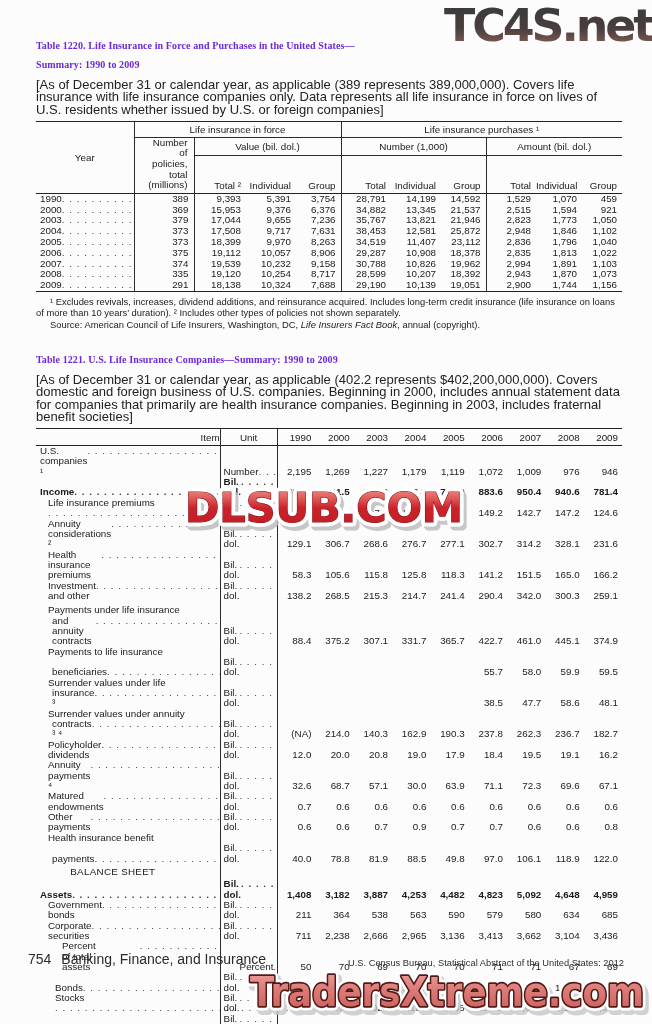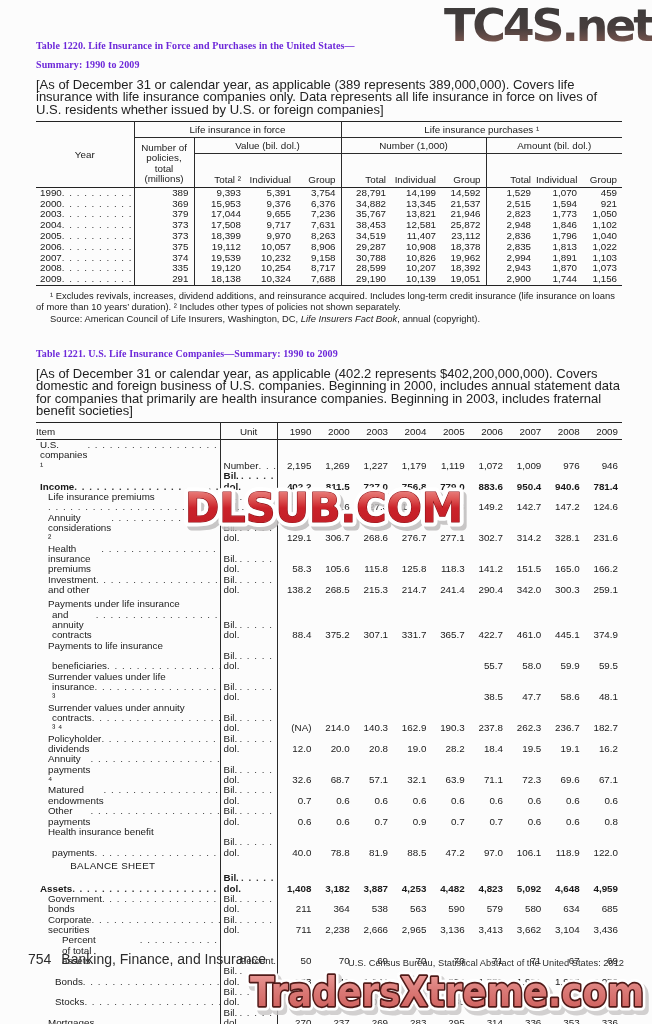--- a/index.html
+++ b/index.html
@@ -17,37 +17,37 @@
   .dtable { border-top:1.6px solid #232323; border-bottom:1.2px solid #232323; margin-top:5px; }
   thead { border-bottom:1px solid #232323; }
   th { font-weight:normal; font-size:9.8px; padding:0; }
   td { font-size:9.8px; padding:0; }
   .br { border-right:1px solid #2b2b2b; }
   .bb { border-bottom:1px solid #2b2b2b; }
 
   
   .t1220 th.grp { text-align:center; height:16px; vertical-align:middle; }
   .t1220 .th-year { text-align:center; vertical-align:middle; font-size:9.8px; }
-  .t1220 .th-pol { vertical-align:bottom; text-align:center; padding:0 6px 2px 6px; }
+  .t1220 .th-pol { vertical-align:bottom; text-align:right; padding:0 6px 2px 12px; }
   .t1220 .pre { white-space:pre-line; font-size:9.8px; line-height:10.6px; }
   .t1220 .cols th { text-align:right; vertical-align:bottom; padding:0 5px 2px 0; height:34px; }
   .t1220 tbody td { text-align:right; padding:0 5px 0 0; line-height:10.8px; vertical-align:bottom; }
   .t1220 tbody .ycell { text-align:left; padding:0 2px 0 2px; }
   .flexcell { display:flex; align-items:baseline; }
   .dots { flex:1 1 auto; overflow:hidden; white-space:nowrap; color:#3a3a3a; }
   .dots::after { content:". . . . . . . . . . . . . . . . . . . . . . . . . . . . . . . . . . . ."; letter-spacing:1px; }
 
   
   .fn { font-size:9.4px; line-height:11.3px; color:#222; margin:4px 0 0 0; text-indent:14px; }
   .src { font-size:9.4px; line-height:11.3px; color:#222; margin:0; text-indent:14px; }
   .ital { font-style:italic; }
 
   
   .t1221 thead th { height:17px; vertical-align:middle; }
-  .t1221 .h-item { text-align:left; }
+  .t1221 .h-item { text-align:right; }
   .t1221 .h-unit { text-align:center; }
   .t1221 .h-year { text-align:right; padding-right:4px; }
   .t1221 td { line-height:10.35px; vertical-align:bottom; }
   .t1221 td.num { text-align:right; padding-right:4px; }
   .t1221 td.item { padding-left:2px; }
   .t1221 td.unit { padding-left:3px; }
   .t1221 tr.gap > td { padding-top:4px; }
   .t1221 tr.bold td, .t1221 tr.bold td .dots::after { font-weight:bold; }
   .t1221 td.sect { text-align:center; padding:3px 30px 2px 0; letter-spacing:0.3px; }
 
@@ -628,21 +628,21 @@
             <td class="unit br">
               <div class="flexcell" style="padding-left: 0px;">
                 <span>Bil. dol.</span>
                 <span class="dots"></span>
               </div>
             </td>
             <td class="num">12.0</td>
             <td class="num">20.0</td>
             <td class="num">20.8</td>
             <td class="num">19.0</td>
-            <td class="num">28.2</td>
+            <td class="num">17.9</td>
             <td class="num">18.4</td>
             <td class="num">19.5</td>
             <td class="num">19.1</td>
             <td class="num">16.2</td>
           </tr>
           <tr>
             <td class="item br">
               <div class="flexcell" style="padding-left: 10px;">
                 <span>Annuity payments ⁴</span>
                 <span class="dots"></span>
@@ -650,21 +650,21 @@
             </td>
             <td class="unit br">
               <div class="flexcell" style="padding-left: 0px;">
                 <span>Bil. dol.</span>
                 <span class="dots"></span>
               </div>
             </td>
             <td class="num">32.6</td>
             <td class="num">68.7</td>
             <td class="num">57.1</td>
-            <td class="num">32.1</td>
+            <td class="num">30.0</td>
             <td class="num">63.9</td>
             <td class="num">71.1</td>
             <td class="num">72.3</td>
             <td class="num">69.6</td>
             <td class="num">67.1</td>
           </tr>
           <tr>
             <td class="item br">
               <div class="flexcell" style="padding-left: 10px;">
                 <span>Matured endowments</span>
@@ -735,21 +735,21 @@
             <td class="unit br">
               <div class="flexcell" style="padding-left: 0px;">
                 <span>Bil. dol.</span>
                 <span class="dots"></span>
               </div>
             </td>
             <td class="num">40.0</td>
             <td class="num">78.8</td>
             <td class="num">81.9</td>
             <td class="num">88.5</td>
-            <td class="num">47.2</td>
+            <td class="num">49.8</td>
             <td class="num">97.0</td>
             <td class="num">106.1</td>
             <td class="num">118.9</td>
             <td class="num">122.0</td>
           </tr>
           <tr>
             <td class="sect br">BALANCE SHEET</td>
             <td class="unit br"></td>
             <td class="num"></td>
             <td class="num"></td>
@@ -871,21 +871,21 @@
             <td class="num">1,644</td>
             <td class="num">1,785</td>
             <td class="num">1,850</td>
             <td class="num">1,882</td>
             <td class="num">1,991</td>
             <td class="num">1,968</td>
             <td class="num">2,050</td>
           </tr>
           <tr>
             <td class="item br">
-              <div class="flexcell" style="padding-left: 17px;">
+              <div class="flexcell" style="padding-left: 17px; flex-direction: column;">
                 <span>Stocks</span>
                 <span class="dots"></span>
               </div>
             </td>
             <td class="unit br">
               <div class="flexcell" style="padding-left: 0px;">
                 <span>Bil. dol.</span>
                 <span class="dots"></span>
               </div>
             </td>

